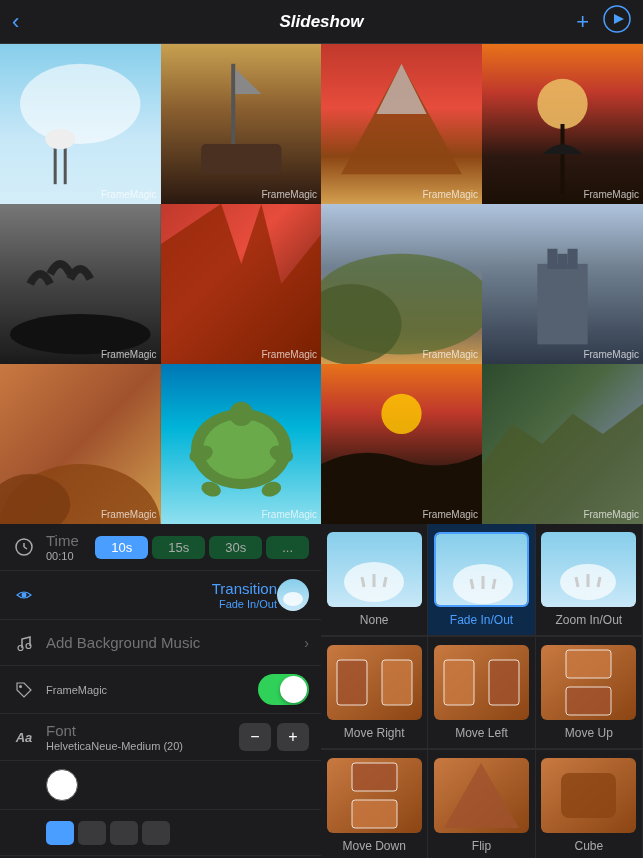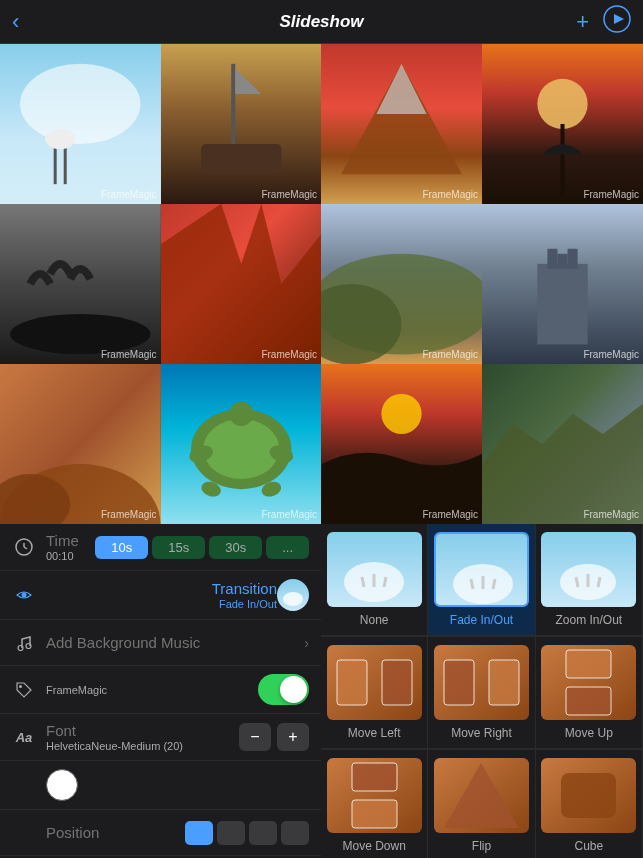--- a/index.html
+++ b/index.html
@@ -453,21 +453,20 @@
         </div>
       </div>
 
       <div class="setting-row">
         <div class="setting-icon" style="width:24px;"></div>
         <div class="color-dot"></div>
       </div>
 
       <div class="setting-row">
         <div class="setting-icon" style="width:24px;"></div>
-        <div class="setting-label">Position</div>
         <div class="position-buttons">
           <button class="pos-btn pos-btn-active"></button>
           <button class="pos-btn pos-btn-inactive"></button>
           <button class="pos-btn pos-btn-inactive"></button>
           <button class="pos-btn pos-btn-inactive"></button>
         </div>
       </div>
 
       <div class="setting-row">
         <div class="setting-icon" style="width:24px;"></div>
@@ -644,54 +643,54 @@
           <span class="transition-label">Zoom In/Out</span>
         </div>
       </div>
 
       <div style="display:grid;grid-template-columns:repeat(3,1fr);border-bottom:1px solid #2a2a2c;">
 
         <div class="transition-cell">
           <div class="transition-thumb">
             <svg width="95" height="75" viewBox="0 0 95 75">
               <defs>
+                <linearGradient id="ta2" x1="0%" y1="0%" x2="100%" y2="100%">
+                  <stop offset="0%" style="stop-color:#c87941"></stop>
+                  <stop offset="100%" style="stop-color:#8b4513"></stop>
+                </linearGradient>
+              </defs>
+              <rect width="95" height="75" fill="url(#ta2)"></rect>
+              <rect x="55" y="15" width="30" height="45" rx="3" fill="#c87941" stroke="#fff" stroke-width="1" opacity="0.8"></rect>
+              <rect x="10" y="15" width="30" height="45" rx="3" fill="#a0522d" stroke="#fff" stroke-width="1" opacity="0.8"></rect>
+            </svg>
+          </div>
+          <span class="transition-label">Move Right</span>
+        </div>
+
+        <div class="transition-cell">
+          <div class="transition-thumb">
+            <svg width="95" height="75" viewBox="0 0 95 75">
+              <defs>
                 <linearGradient id="ta1" x1="0%" y1="0%" x2="100%" y2="100%">
                   <stop offset="0%" style="stop-color:#c87941"></stop>
                   <stop offset="100%" style="stop-color:#8b4513"></stop>
                 </linearGradient>
               </defs>
               <rect width="95" height="75" fill="url(#ta1)"></rect>
               <rect x="10" y="15" width="30" height="45" rx="3" fill="#c87941" stroke="#fff" stroke-width="1" opacity="0.8"></rect>
               <rect x="55" y="15" width="30" height="45" rx="3" fill="#a0522d" stroke="#fff" stroke-width="1" opacity="0.8"></rect>
             </svg>
           </div>
           <span class="transition-label">Move Left</span>
         </div>
 
         <div class="transition-cell">
           <div class="transition-thumb">
             <svg width="95" height="75" viewBox="0 0 95 75">
               <defs>
-                <linearGradient id="ta2" x1="0%" y1="0%" x2="100%" y2="100%">
-                  <stop offset="0%" style="stop-color:#c87941"></stop>
-                  <stop offset="100%" style="stop-color:#8b4513"></stop>
-                </linearGradient>
-              </defs>
-              <rect width="95" height="75" fill="url(#ta2)"></rect>
-              <rect x="55" y="15" width="30" height="45" rx="3" fill="#c87941" stroke="#fff" stroke-width="1" opacity="0.8"></rect>
-              <rect x="10" y="15" width="30" height="45" rx="3" fill="#a0522d" stroke="#fff" stroke-width="1" opacity="0.8"></rect>
-            </svg>
-          </div>
-          <span class="transition-label">Move Right</span>
-        </div>
-
-        <div class="transition-cell">
-          <div class="transition-thumb">
-            <svg width="95" height="75" viewBox="0 0 95 75">
-              <defs>
                 <linearGradient id="ta3" x1="0%" y1="0%" x2="100%" y2="100%">
                   <stop offset="0%" style="stop-color:#c87941"></stop>
                   <stop offset="100%" style="stop-color:#8b4513"></stop>
                 </linearGradient>
               </defs>
               <rect width="95" height="75" fill="url(#ta3)"></rect>
               <rect x="25" y="5" width="45" height="28" rx="3" fill="#c87941" stroke="#fff" stroke-width="1" opacity="0.8"></rect>
               <rect x="25" y="42" width="45" height="28" rx="3" fill="#a0522d" stroke="#fff" stroke-width="1" opacity="0.8"></rect>
             </svg>
           </div>

